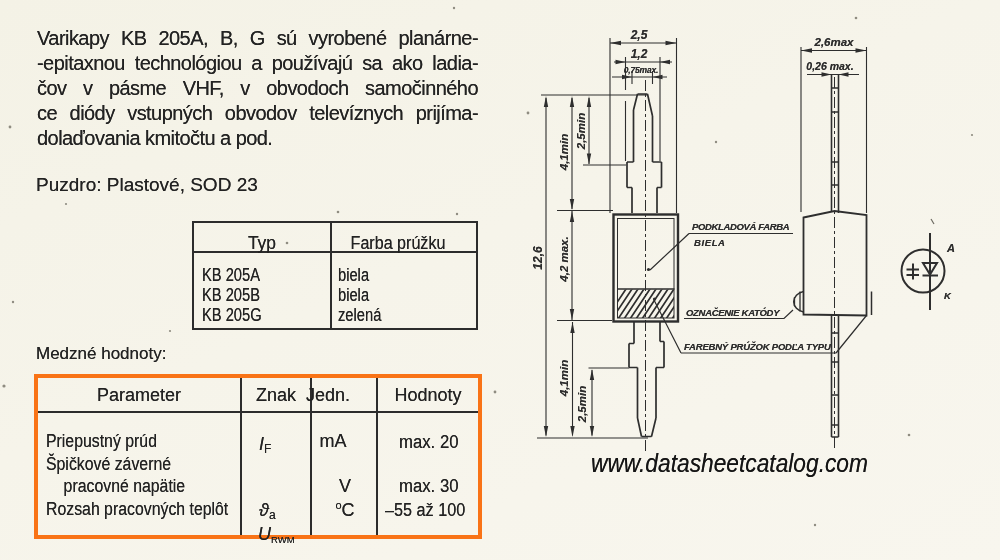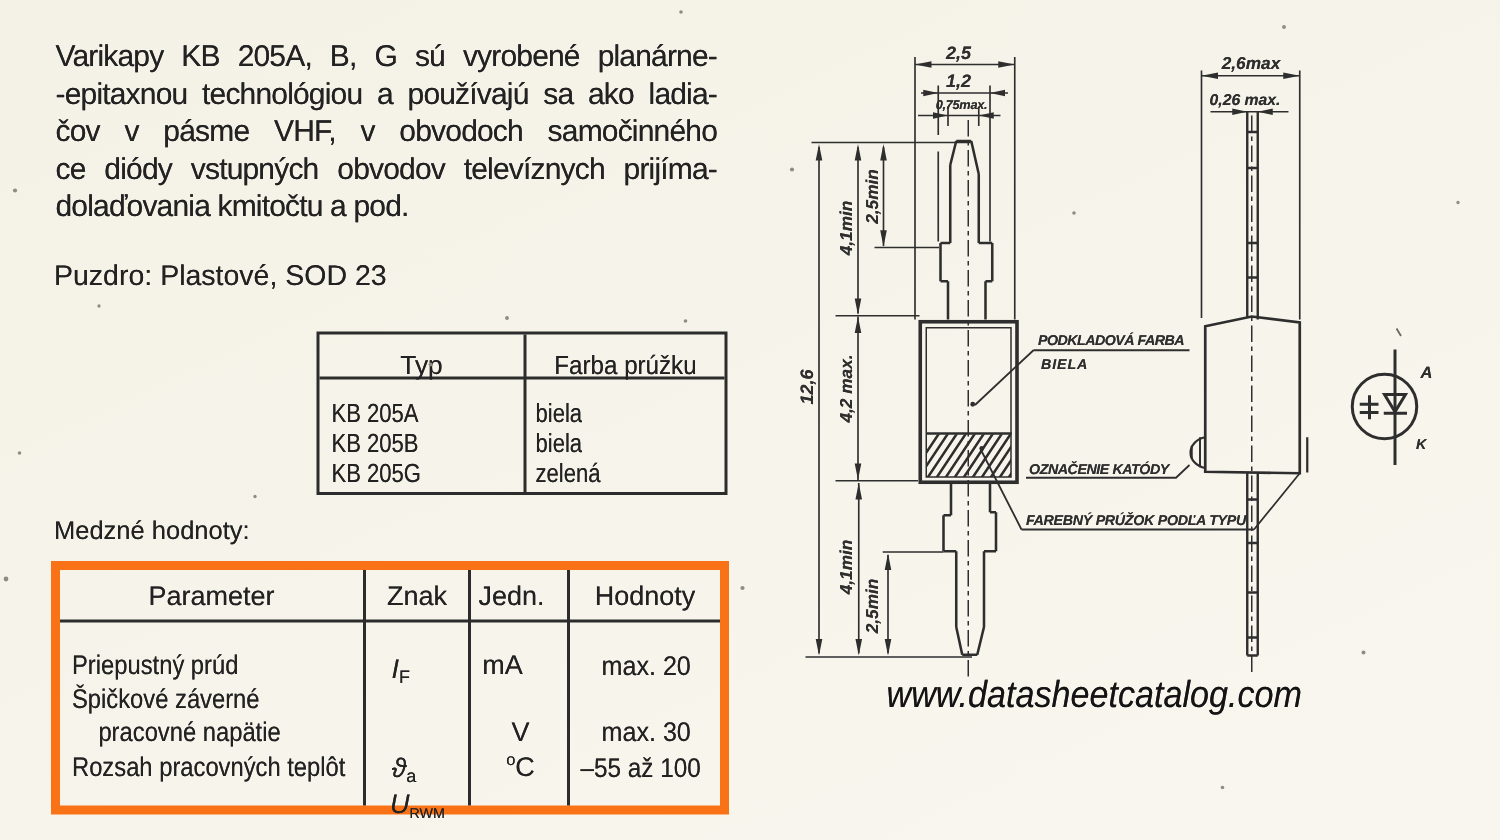--- a/index.html
+++ b/index.html
@@ -15,52 +15,52 @@
 <div class="abs b" style="left:37px;top:26px;width:441px;font-size:20px;line-height:25px;letter-spacing:-0.55px;">
   <div class="jline">Varikapy KB&nbsp;205A, B, G sú vyrobené planárne-</div>
   <div class="jline">-epitaxnou technológiou a používajú sa ako ladia-</div>
   <div class="jline">čov v pásme VHF, v obvodoch samočinného</div>
   <div class="jline">ce diódy vstupných obvodov televíznych prijíma-</div>
   <div>dolaďovania kmitočtu a pod.</div>
 </div>
 
 <div class="abs" style="left:36px;top:174px;font-size:19px;">Puzdro: Plastové, SOD 23</div>
 
-<div class="abs" style="left:211px;top:221px;width:270px;height:105px;border:2px solid #2c2c2c;font-size:17.5px;">
+<div class="abs" style="left:192px;top:221px;width:270px;height:105px;border:2px solid #2c2c2c;font-size:17.5px;padding-left:12px;">
 
   <div class="abs" style="left:0;top:28px;width:100%;height:2px;background:#2c2c2c;"></div>
 
   <div class="abs" style="left:136px;top:0;width:2px;height:100%;background:#2c2c2c;"></div>
 
   <div class="abs" style="left:0;top:10px;width:136px;text-align:center;">Typ</div>
 
   <div class="abs" style="left:138px;top:10px;width:132px;text-align:center;transform:scaleX(0.92);">Farba prúžku</div>
 
   <div class="abs" style="left:8px;top:42px;line-height:20px;transform:scaleX(0.84);transform-origin:left top;">KB 205A<br>KB 205B<br>KB 205G</div>
 
   <div class="abs" style="left:144px;top:42px;line-height:20px;transform:scaleX(0.84);transform-origin:left top;">biela<br>biela<br>zelená</div>
 </div>
 
 <div class="abs b" style="left:36px;top:344px;font-size:17px;">Medzné hodnoty:</div>
 
-<div class="abs" style="left:34px;top:374px;width:440px;height:157px;border:6px solid #f97316;font-size:18px;text-decoration:underline;">
+<div class="abs" style="left:34px;top:374px;width:440px;height:157px;border:4px solid #f97316;font-size:18px;text-decoration:underline;">
 
   <div class="abs" style="left:0;top:33px;width:100%;height:2px;background:#2c2c2c;"></div>
 
   <div class="abs" style="left:202px;top:0;width:2px;height:100%;background:#2c2c2c;"></div>
 
   <div class="abs" style="left:272px;top:0;width:2px;height:100%;background:#2c2c2c;"></div>
 
   <div class="abs" style="left:338px;top:0;width:2px;height:100%;background:#2c2c2c;"></div>
 
   <div class="abs" style="left:0;top:7px;width:202px;text-align:center;">Parameter</div>
 
   <div class="abs" style="left:202px;top:7px;width:72px;text-align:center;">Znak</div>
 
-  <div class="abs" style="left:268px;top:7px;width:66px;text-align:center;">Jedn.</div>
+  <div class="abs" style="left:268px;top:7px;width:66px;text-align:left;">Jedn.</div>
 
   <div class="abs" style="left:340px;top:7px;width:100px;text-align:center;">Hodnoty</div>
 
   <div class="abs" style="left:8px;top:52px;line-height:22.6px;white-space:nowrap;transform:scaleX(0.88);transform-origin:left top;">Priepustný prúd<br>Špičkové záverné<br>&nbsp;&nbsp;&nbsp;&nbsp;pracovné napätie<br>Rozsah pracovných teplôt</div>
 
   <div class="abs" style="left:221px;top:56px;"><i>I</i><span style="font-size:12px;position:relative;top:3px;">F</span></div>
 
   <div class="abs" style="left:220px;top:99px;margin-top:47px;"><i>U</i><span style="font-size:9.5px;position:relative;top:3px;">RWM</span></div>
 
   <div class="abs" style="left:221px;top:122px;"><i>ϑ</i><span style="font-size:12px;position:relative;top:3px;">a</span></div>

